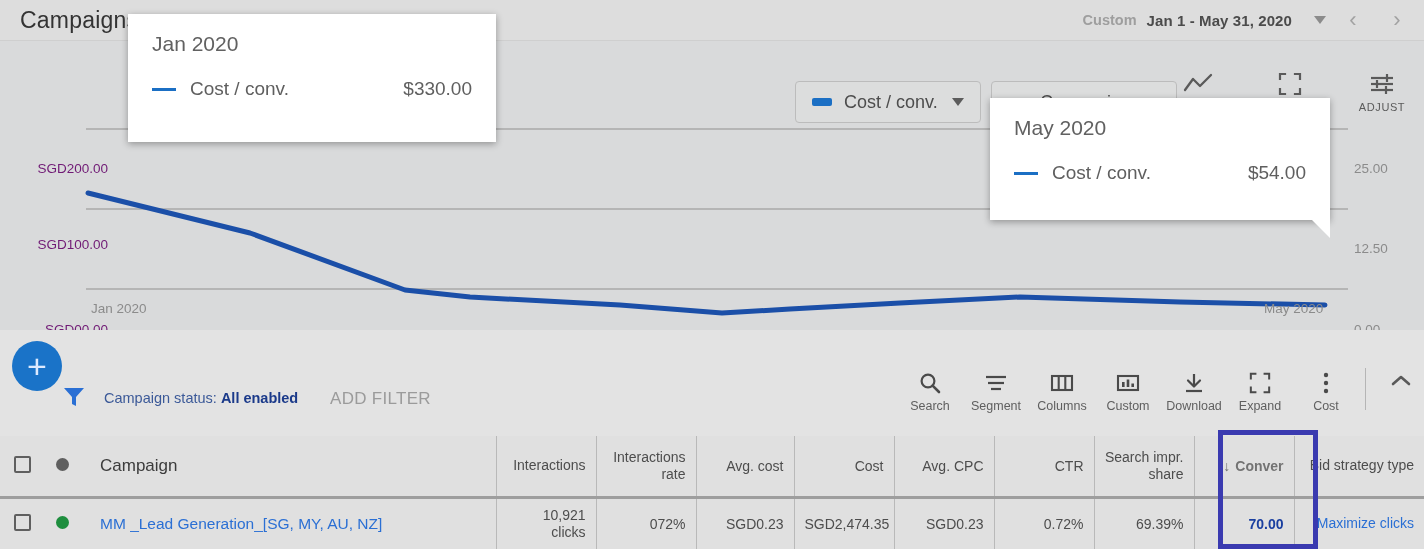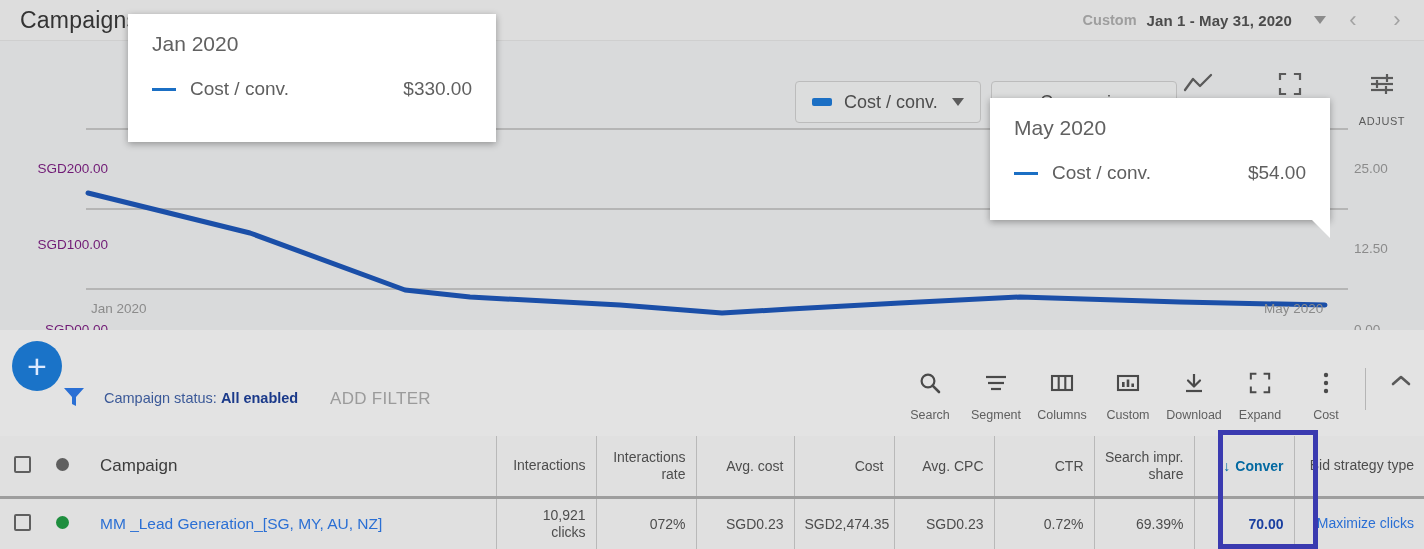--- a/index.html
+++ b/index.html
@@ -51,21 +51,21 @@
   .mb-caret {
     width: 0; height: 0; margin-left: auto;
     border-left: 6px solid transparent; border-right: 6px solid transparent;
     border-top: 8px solid #5c5c5c;
   }
   .chart-tools {
     position: absolute; right: 14px; top: 26px; display: flex; gap: 36px;
   }
   .ctool { width: 56px; text-align: center; }
   .ctool .glyph { height: 34px; display: flex; align-items: center; justify-content: center; }
-  .ctool .lbl { font-size: 11px; color: #5a5a5a; letter-spacing: .6px; margin-top: 14px; }
+  .ctool .lbl { font-size: 11px; color: #5a5a5a; letter-spacing: .6px; margin-top: 0; }
 
   .plot { position: absolute; left: 0; top: 0; width: 1424px; height: 290px; }
   .ytick-left {
     position: absolute; font-size: 13.5px; color: #701a75; text-align: right;
     width: 100px; left: 8px;
   }
   .ytick-right {
     position: absolute; font-size: 13.5px; color: #8b8b8b; text-align: left;
     width: 80px; left: 1354px;
   }
@@ -101,21 +101,21 @@
     font-size: 14.5px; color: #3b5998; text-align: right;
   }
   .filter-chip b { color: #1b3a8a; }
   .add-filter {
     position: absolute; left: 330px; top: 389px;
     font-size: 17px; color: #9b9b9b; letter-spacing: .3px;
   }
   .table-tools { position: absolute; right: 0; top: 368px; display: flex; align-items: flex-start; }
   .ttool { width: 66px; text-align: center; }
   .ttool .glyph { height: 30px; display: flex; align-items: center; justify-content: center; }
-  .ttool .lbl { font-size: 12.5px; color: #5f5f5f; margin-top: 10px; }
+  .ttool .lbl { font-size: 12.5px; color: #5f5f5f; margin-top: 1px; }
   .tools-div { width: 1px; height: 42px; background: #b5b5b5; margin: 0 12px 0 6px; }
   .collapse-btn { width: 46px; text-align: center; padding-top: 4px; }
 
   
   .tbl { position: absolute; left: 0; top: 436px; width: 1424px; }
   table { border-collapse: collapse; width: 1424px; table-layout: fixed; }
   th, td {
     border-left: 1px solid #b9b9b9;
     font-size: 14px; color: #4d4d4d; font-weight: normal;
     padding: 0 10px; vertical-align: middle;
@@ -128,21 +128,21 @@
   .c-num   { text-align: right; }
   .chk {
     display: inline-block; width: 17px; height: 17px;
     border: 2px solid #5f5f5f; border-radius: 2px; background: transparent;
   }
   .dot { display: inline-block; width: 13px; height: 13px; border-radius: 50%; }
   .th-campaign { font-size: 17px; color: #3c3c3c; }
   .camp-link { color: #2a6fd4; font-size: 15.5px; }
   .two-line { line-height: 17px; }
   .hl-col { position: relative; }
-  .sorted { color: #0369a1; font-weight: bold; }
+  .sorted { color: #737373; font-weight: bold; }
   .sorted .arrow { font-weight: bold; margin-right: 5px; }
   .val-blue { color: #1a3fa0; font-weight: bold; }
   .link-cell { color: #2a6fd4; }
   .hl-box {
     position: absolute; left: 1218px; top: 430px; width: 100px; height: 119px;
     border: 5px solid #3a3ab0; pointer-events: none; z-index: 20;
   }
 </style>
 </head>
 <body>

